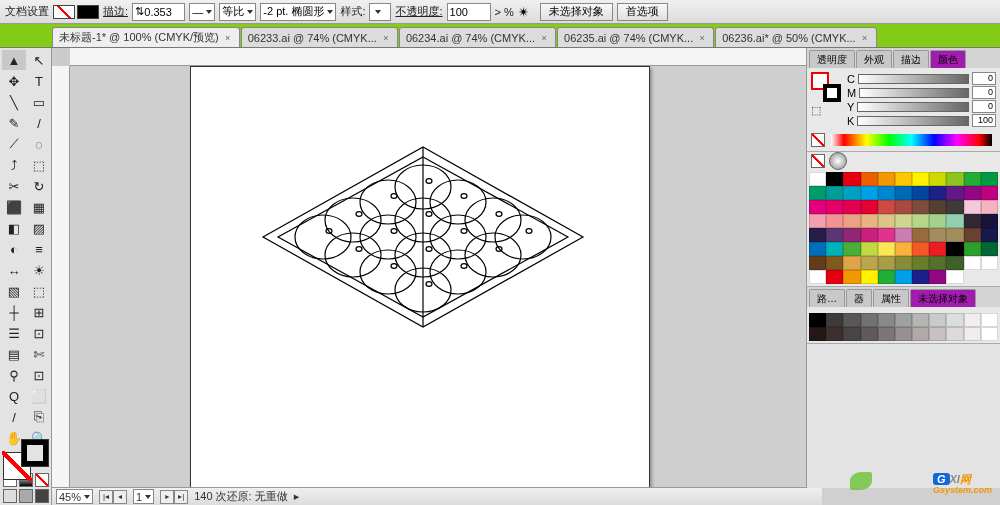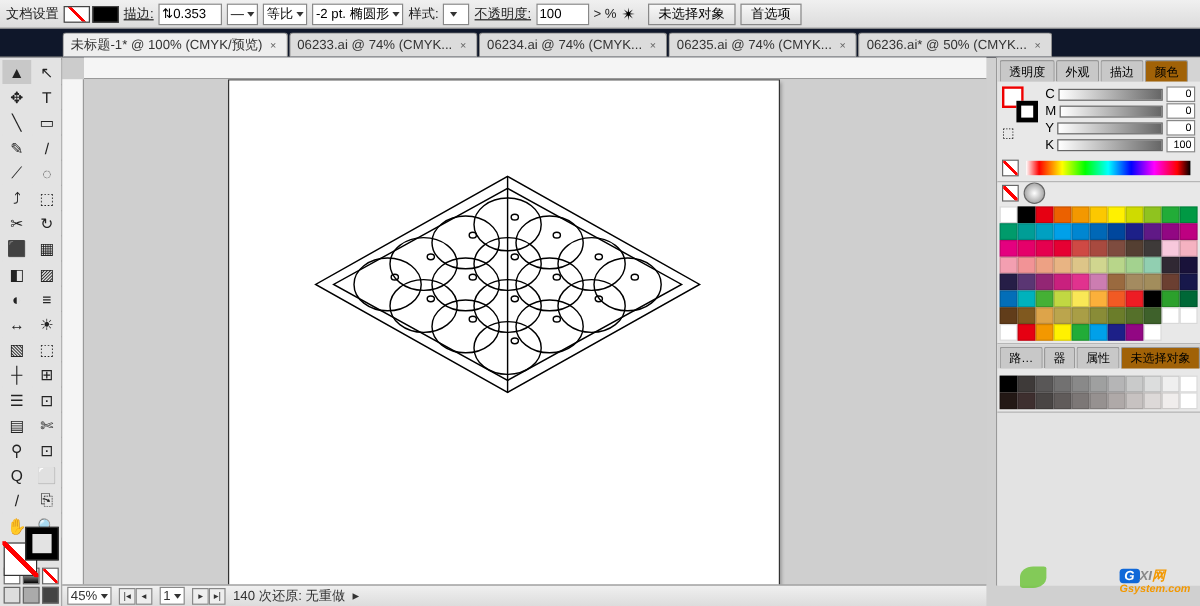--- a/index.html
+++ b/index.html
@@ -6,21 +6,21 @@
 body{background:#d0d0d0;width:1000px;height:505px;overflow:hidden;position:relative}
 .topbar{height:24px;background:linear-gradient(#f0f0f0,#dcdcdc);border-bottom:1px solid #999;display:flex;align-items:center;padding:0 5px;gap:4px}
 .topbar .lbl{color:#222}
 .stroke-fill{display:flex;gap:2px}
 .swatch-box{width:22px;height:14px;border:1px solid #444}
 .ctl{height:18px;background:#fff;border:1px solid #888;padding:0 2px;display:flex;align-items:center}
 .ctl input{border:none;width:38px;font-size:11px;outline:none}
 .link{color:#1a6eff;text-decoration:underline;cursor:pointer}
 .btn{height:18px;padding:0 8px;background:linear-gradient(#f8f8f8,#e0e0e0);border:1px solid #888;display:flex;align-items:center}
 .dd-arrow{width:0;height:0;border-left:3px solid transparent;border-right:3px solid transparent;border-top:4px solid #333;margin-left:3px}
-.tabbar{height:24px;background:#0f172a;border-bottom:1px solid #777;display:flex;align-items:flex-end;padding-left:52px;gap:1px}
+.tabbar{height:24px;background:#84cc16;border-bottom:1px solid #777;display:flex;align-items:flex-end;padding-left:52px;gap:1px}
 .tab{height:20px;background:#dcdcdc;border:1px solid #888;border-bottom:none;padding:0 6px;display:flex;align-items:center;gap:4px;font-size:10px;color:#333;border-radius:3px 3px 0 0}
 .tab.active{background:#eee}
 .tab .x{width:10px;height:10px;display:flex;align-items:center;justify-content:center;font-size:9px;color:#666}
 .main{position:absolute;top:48px;bottom:18px;left:52px;right:178px;background:#ccc}
 .ruler-h{position:absolute;top:0;left:18px;right:0;height:18px;background:#f5f5f5;border-bottom:1px solid #999}
 .ruler-v{position:absolute;top:18px;left:0;bottom:0;width:18px;background:#f5f5f5;border-right:1px solid #999}
 .canvas-area{position:absolute;top:18px;left:18px;right:0;bottom:0;background:#cfcfcf;overflow:hidden}
 .artboard{position:absolute;top:0;left:120px;width:460px;height:460px;background:#fff;border:1px solid #333;box-shadow:2px 2px 3px rgba(0,0,0,.3)}
 .drawing{position:absolute;top:75px;left:62px;width:340px;height:190px}
 .statusbar{position:absolute;bottom:0;left:52px;right:178px;height:18px;background:linear-gradient(#f0f0f0,#dcdcdc);border-top:1px solid #999;display:flex;align-items:center;padding:0 4px;gap:6px;font-size:10px;color:#333}
@@ -31,25 +31,25 @@
 .tool-grid{display:grid;grid-template-columns:1fr 1fr;gap:1px}
 .tool{width:24px;height:20px;display:flex;align-items:center;justify-content:center;background:#e3e3e3;font-size:13px;color:#222;cursor:pointer}
 .tool.sel{background:#c8c8c8}
 .fill-stroke{position:relative;width:46px;height:40px;margin:4px auto}
 .fs-fill{position:absolute;top:0;left:0;width:28px;height:28px;background:#fff;border:1px solid #333}
 .fs-fill::after{content:"";position:absolute;top:-2px;left:-2px;right:-2px;bottom:-2px;background:linear-gradient(45deg,transparent 45%,red 45%,red 55%,transparent 55%)}
 .fs-stroke{position:absolute;bottom:0;right:0;width:28px;height:28px;background:#000;border:1px solid #333}
 .fs-stroke::after{content:"";position:absolute;top:5px;left:5px;right:5px;bottom:5px;background:#e3e3e3}
 .mode-row{display:flex;justify-content:center;gap:2px;margin-top:2px}
 .mode-row span{width:14px;height:14px;border:1px solid #666}
-.panels{position:absolute;top:48px;right:0;width:170px;bottom:17px;background:#e3e3e3;border-left:1px solid #999;display:flex;flex-direction:column;overflow:hidden}
+.panels{position:absolute;top:48px;right:0;width:194px;bottom:17px;background:#e3e3e3;border-left:1px solid #999;display:flex;flex-direction:column;overflow:hidden}
 .panel{border-bottom:1px solid #aaa;background:#e8e8e8}
 .panel-tabs{height:20px;background:#d4d4d4;display:flex;align-items:flex-end;padding-left:2px;gap:1px}
 .ptab{height:18px;padding:0 7px;background:#c8c8c8;border:1px solid #999;border-bottom:none;font-size:10px;display:flex;align-items:center;border-radius:2px 2px 0 0}
-.ptab.active{background:#a16207}
+.ptab.active{background:#a21caf}
 .color-body{padding:4px;display:flex;gap:6px}
 .mini-fs{position:relative;width:30px;height:30px}
 .mini-fill{position:absolute;top:0;left:0;width:18px;height:18px;background:#fff;border:2px solid #ee0000}
 .mini-stroke{position:absolute;bottom:0;right:0;width:18px;height:18px;background:#fff;border:4px solid #000}
 .sliders{flex:1}
 .srow{display:flex;align-items:center;gap:3px;margin-bottom:1px;font-size:10px}
 .srow .bar{flex:1;height:10px;background:linear-gradient(90deg,#fff,#666);border:1px solid #666}
 .srow .val{width:24px;height:13px;background:#fff;border:1px solid #888;text-align:right;padding-right:2px;font-size:9px}
 .spectrum{height:12px;margin:2px 4px;background:linear-gradient(90deg,#fff 0%,red 8%,#ff0 22%,#0f0 36%,#0ff 50%,#00f 64%,#f0f 78%,red 92%,#000 100%)}
 .swatch-grid{display:grid;grid-template-columns:repeat(11,1fr);gap:0;padding:2px}

